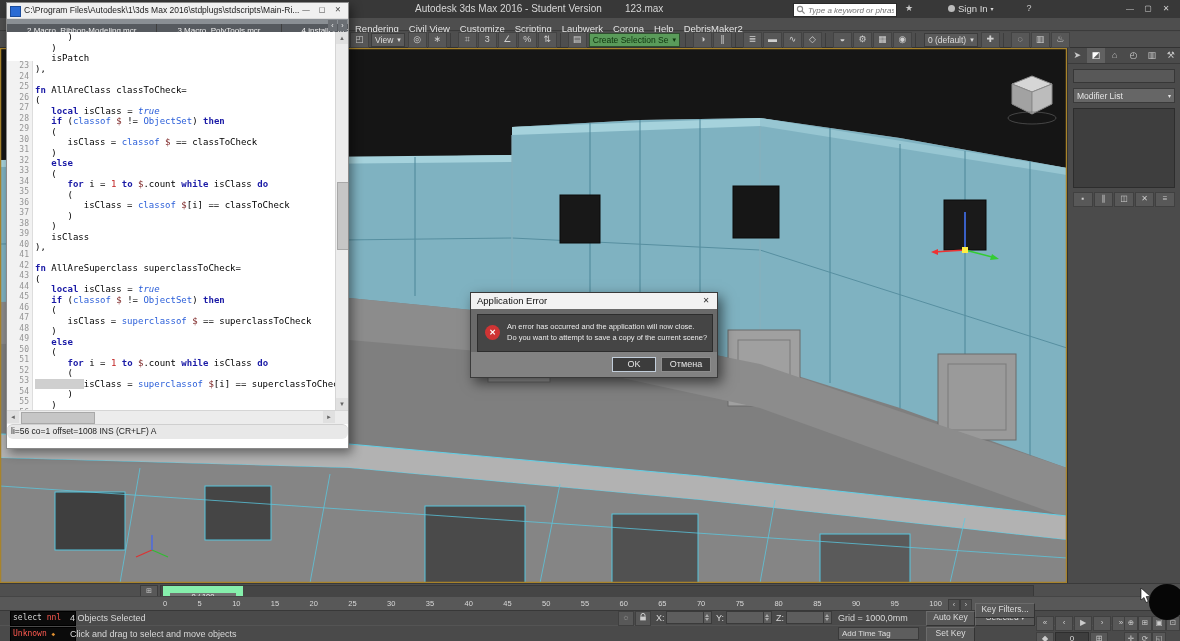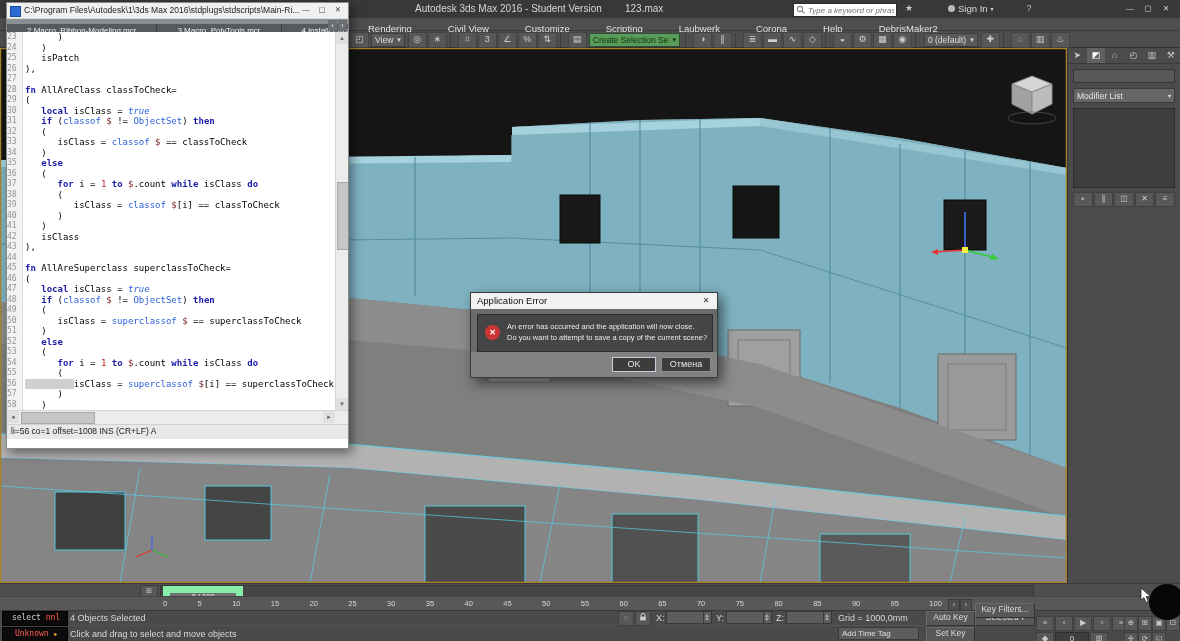--- a/index.html
+++ b/index.html
@@ -11,21 +11,21 @@
   .tb-title{left:415px;top:3px;}
   .tb-file{left:625px;top:3px;}
   .ic-searchbox{left:793px;top:3px;width:102px;height:12px;background:#fff;border:1px solid #2a2a2a;display:flex;align-items:center;}
   .ic-searchbox input{border:0;outline:0;width:86px;height:10px;font-size:8px;font-family:"Liberation Sans",sans-serif;color:#666;font-style:italic;padding:0 2px;}
   .tb-ic{top:3px;width:14px;height:12px;text-align:center;font-size:9px;color:#c9c9c9;}
   .signin{left:948px;top:3px;font-size:9.5px;color:#dcdcdc;display:flex;align-items:center;gap:3px;}
   .signin .head{width:7px;height:7px;border-radius:50%;background:#bbb;display:inline-block;}
   .winbtn{top:2px;width:16px;height:13px;text-align:center;font-size:8px;line-height:13px;color:#cfcfcf;}
   
   .menubar{left:0;top:18px;width:1180px;height:13px;background:#4e4e4e;border-bottom:1px solid #3b3b3b;padding-left:350px;box-sizing:border-box;white-space:nowrap;}
-  .mm{display:inline-block;padding:0 18px;font-size:9.5px;color:#e3e3e3;line-height:13px;}
+  .mm{display:inline-block;padding:0 5px;font-size:9.5px;color:#e3e3e3;line-height:13px;}
   .toolbar{left:0;top:32px;width:1180px;height:16px;background:#4e4e4e;border-bottom:1px solid #333;display:flex;align-items:center;padding-left:349px;box-sizing:border-box;}
   .tbtn{width:17px;height:14px;margin-left:1px;background:#575757;border:1px solid #434343;color:#cfcfcf;font-size:9px;line-height:13px;text-align:center;flex:none;}
   .tsep{width:6px;height:14px;flex:none;border-left:1px solid #3d3d3d;margin-left:3px;}
   .tdd{height:12px;background:#5a5a5a;border:1px solid #3c3c3c;color:#ddd;font-size:8.5px;display:flex;align-items:center;padding:0 3px;margin:0 2px;gap:4px;flex:none;}
   .tdd.green{background:#5a9b5a;color:#0e330e;border-color:#2e4e2e;}
   .tdd .caret{font-size:7px;}
   
   .viewport{left:0;top:48px;}
   
   .cmdpanel{left:1067px;top:48px;width:113px;height:535px;background:#4b4b4b;border-left:1px solid #333;box-sizing:border-box;}
@@ -42,21 +42,21 @@
   .minicurve{left:140px;top:1px;width:16px;height:10px;background:#585858;border:1px solid #3c3c3c;color:#ccc;font-size:7px;line-height:9px;text-align:center;}
   .ttrack{left:160px;top:1px;width:872px;height:10px;background:#454545;border:1px solid #393939;}
   .thandle{left:2px;top:0;width:66px;height:8px;background:#707070;border:7px solid #86efac;color:#f0f0f0;font-size:7.5px;line-height:8px;text-align:center;}
   .trackbar{left:0;top:596px;width:1180px;height:14px;background:#585858;border-top:1px solid #454545;box-sizing:border-box;}
   .ticks{left:163px;top:2px;width:779px;display:flex;justify-content:space-between;}
   .tick{font-size:7.5px;color:#d8d8d8;}
   .tbend{top:2px;width:10px;height:10px;background:#4e4e4e;border:1px solid #3c3c3c;color:#ccc;font-size:7px;line-height:9px;text-align:center;}
   
   .srow1{left:0;top:610px;width:1180px;height:15px;background:#4a4a4a;border-top:1px solid #383838;box-sizing:border-box;}
   .srow2{left:0;top:625px;width:1180px;height:16px;background:#4a4a4a;border-top:1px solid #545454;box-sizing:border-box;}
-  .mini{left:2px;top:611px;width:62px;height:13px;background:#0b0b0b;border:1px solid #000;font:8px "DejaVu Sans Mono",monospace;line-height:12px;padding-left:2px;white-space:nowrap;overflow:hidden;text-align:center;}
+  .mini{left:10px;top:611px;width:62px;height:13px;background:#0b0b0b;border:1px solid #000;font:8px "DejaVu Sans Mono",monospace;line-height:12px;padding-left:2px;white-space:nowrap;overflow:hidden;}
   .mini2{top:627px;}
   .red{color:#ff5a50;}
   .gray{color:#d2d2d2;}
   .orange{color:#e09030;font-size:6px;}
   .stext{font-size:9px;color:#d8d8d8;}
   .sfield{background:#5d5d5d;border:1px solid #3a3a3a;height:11px;color:#ddd;font-size:8px;}
   .spinner{position:absolute;right:0;top:0;width:7px;height:11px;border-left:1px solid #3a3a3a;}
   .spinner:before,.spinner:after{content:"";position:absolute;left:1px;border-left:2.5px solid transparent;border-right:2.5px solid transparent;}
   .spinner:before{top:2px;border-bottom:3px solid #aaa;}
   .spinner:after{bottom:2px;border-top:3px solid #aaa;}
@@ -71,35 +71,35 @@
   .ed-icon{position:absolute;left:3px;top:3px;width:9px;height:9px;background:#2a6bd4;border:1px solid #1a4b9c;}
   .ed-ttext{position:absolute;left:17px;top:2px;font-size:8.5px;color:#222;white-space:nowrap;}
   .ed-wb{position:absolute;top:1px;width:16px;height:12px;text-align:center;font-size:7.5px;line-height:12px;color:#444;}
   .ed-menu{height:14px;background:#f0f0f0;border-bottom:1px solid #e0e0e0;white-space:nowrap;}
   .edm{display:inline-block;padding:0 5px;font-size:9px;line-height:14px;color:#222;}
   .ed-tabs{height:13px;background:#8a8f94;position:relative;white-space:nowrap;overflow:hidden;}
   .etab{display:inline-block;height:13px;line-height:13px;padding:0 20px;font-size:8px;color:#f2f2f2;background:#565a5f;border-right:1px solid #3f3f3f;}
   .etab.act{background:#7090b5;color:#fff;}
   .tabarr{position:absolute;top:1px;width:9px;height:11px;background:#6b6f74;color:#eee;font-size:7px;line-height:11px;text-align:center;}
   .ed-codewrap{position:relative;height:378px;display:flex;background:#fff;overflow:hidden;}
-  .gutter{width:16px;background:#f2f2f2;border-right:1px solid #ddd;text-align:right;padding-right:10px;box-sizing:border-box;
-          font:8px/10.5px "DejaVu Sans Mono",monospace;color:#949494;}
+  .gutter{width:26px;background:#f2f2f2;border-right:1px solid #ddd;text-align:right;padding-right:3px;box-sizing:border-box;
+          font:8px/10.5px "DejaVu Sans Mono",monospace;color:#949494;margin-top:29px;}
   .gl{height:10.5px;}
   .codearea{flex:1;overflow:hidden;font:9px/10.5px "DejaVu Sans Mono",monospace;color:#000;white-space:pre;padding-left:2px;}
   .cl{height:10.5px;}
   .tk-p{color:#000;} .tk-k{color:#1a1aa6;font-weight:bold;} .tk-f{color:#2b5fd9;}
   .tk-b{color:#2b5fd9;font-style:italic;} .tk-n{color:#c02222;} .tk-d{color:#7a2020;}
   .tk-s{background:#cfcfcf;}
   .vscroll{position:absolute;right:0;top:0;width:13px;height:378px;background:#ececec;border-left:1px solid #d5d5d5;box-sizing:border-box;}
   .vs-a{position:absolute;left:0;width:12px;height:12px;font-size:6px;text-align:center;line-height:12px;color:#666;background:#e0e0e0;}
   .vs-thumb{position:absolute;left:1px;top:150px;width:10px;height:66px;background:#c6c6c6;border:1px solid #a8a8a8;}
   .hscroll{height:13px;background:#ececec;border-top:1px solid #d5d5d5;position:relative;}
   .hs-a{position:absolute;top:0;width:12px;height:12px;font-size:6px;text-align:center;line-height:12px;color:#666;background:#e0e0e0;}
   .hs-thumb{position:absolute;left:14px;top:1px;width:72px;height:10px;background:#c6c6c6;border:1px solid #a8a8a8;}
-  .ed-status{height:12px;background:#e8e8e8;border-top:1px solid #cfcfcf;font-size:8.5px;color:#222;padding:1px 4px;}
+  .ed-status{height:12px;background:#e8e8e8;border-top:1px solid #cfcfcf;font-size:8.5px;color:#222;padding:1px 4px;border-radius:6px;}
   
   .dlg{left:470px;top:292px;width:248px;height:86px;background:#6a6a6a;border:1px solid #3a3a3a;box-shadow:4px 5px 12px rgba(0,0,0,.55);z-index:30;box-sizing:border-box;}
   .dlg-title{height:16px;background:#f2f2f2;position:relative;}
   .dlg-ttext{position:absolute;left:6px;top:2px;font-size:9.5px;color:#111;}
   .dlg-close{position:absolute;right:2px;top:1px;width:18px;height:13px;text-align:center;font-size:8px;line-height:13px;color:#333;}
   .dlg-body{position:relative;height:68px;}
   .dlg-strip{position:absolute;left:0;bottom:0;width:100%;height:25px;background:#828282;}
   .dlg-panel{position:absolute;left:6px;top:5px;width:234px;height:36px;background:#454545;border:1px solid #2d2d2d;}
   .dlg-erricon{position:absolute;left:7px;top:10px;width:15px;height:15px;border-radius:50%;background:#cf3434;color:#fff;font-size:8px;line-height:15px;text-align:center;font-weight:bold;}
   .dlg-msg{position:absolute;left:29px;top:6px;font-size:7.5px;color:#e9e9e9;line-height:11px;white-space:nowrap;}

